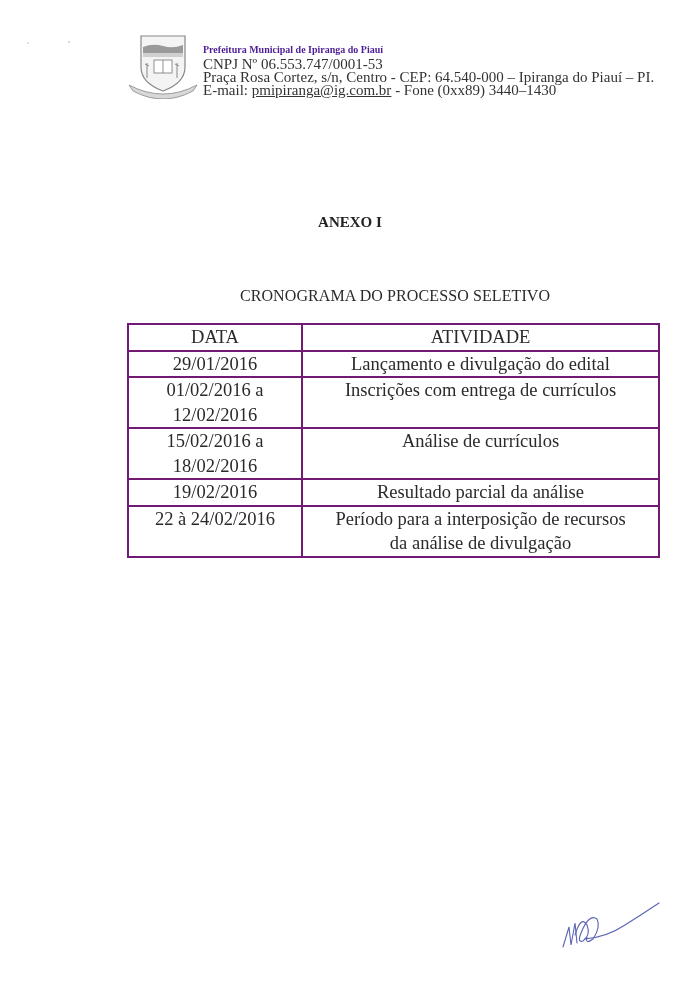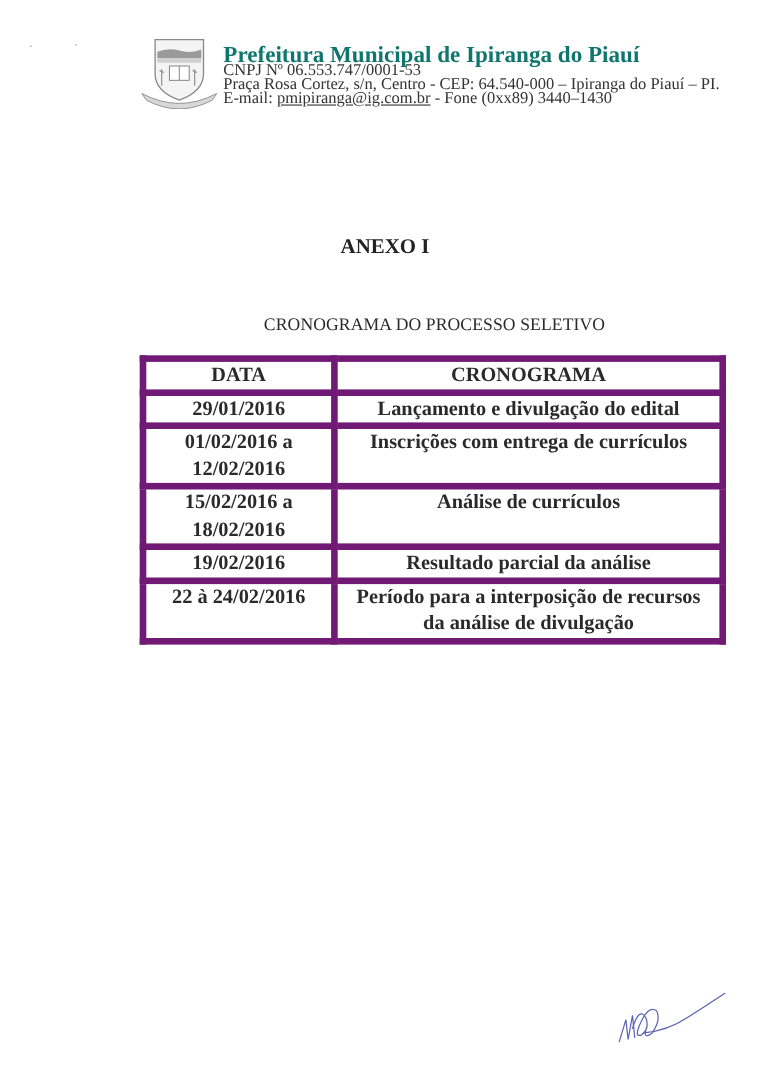--- a/index.html
+++ b/index.html
@@ -1,31 +1,31 @@
 <!DOCTYPE html>
 <html><head>
 <meta charset="utf-8">
 <style>
   html, body { margin: 0; padding: 0; background: #ffffff; }
   body { width: 700px; height: 989px; position: relative; overflow: hidden;
          font-family: "Liberation Serif", "DejaVu Serif", serif; color: #2a2a2a; }
   .header { position: absolute; left: 127px; top: 33px; width: 520px; height: 68px; }
   .logo { position: absolute; left: 0; top: 0; width: 72px; height: 66px; }
   .hdr-text { position: absolute; left: 76px; top: 8px; }
-  .hdr-title { font-size: 21px; font-weight: bold; color: #0f766e; line-height: 17px; }
+  .hdr-title { font-size: 10px; font-weight: bold; color: #4c1d95; line-height: 17px; }
   .hdr-line { font-size: 15px; line-height: 13px; color: #333; white-space: nowrap; }
   .hdr-line .u { text-decoration: underline; text-align: right; }
   .annex-title { position: absolute; left: 0; width: 700px; top: 214px; text-align: center;
-                 font-size: 19px; font-weight: bold; color: #222; }
+                 font-size: 15px; font-weight: bold; color: #222; }
   .sched-title { position: absolute; left: 0; width: 790px; top: 287px; text-align: center;
                  font-size: 16px; color: #2a2a2a; letter-spacing: 0.1px; }
   table.sched { position: absolute; left: 127px; top: 323px; width: 533px;
                 border-collapse: collapse; font-size: 18.5px; color: #2a2a2a; }
-  table.sched td, table.sched th { border: 6px solid #701a75; padding: 0 4px; vertical-align: top;
-                text-align: center; line-height: 24.5px; font-weight: bold; }
+  table.sched td, table.sched th { border: 2px solid #701a75; padding: 0 4px; vertical-align: top;
+                text-align: center; line-height: 24.5px; font-weight: normal; }
   table.sched col.c1 { width: 174px; }
   .sig { position: absolute; left: 555px; top: 895px; width: 110px; height: 60px; }
   .specks { position: absolute; left: 25px; top: 34px; width: 50px; height: 10px; }
 </style>
 </head>
 <body>
 
 <div class="specks">
   <svg width="50" height="10">
       <circle cx="3" cy="5" r="0.8" fill="#bbb"></circle>
@@ -57,21 +57,21 @@
 <div class="sched-title">CRONOGRAMA DO PROCESSO SELETIVO</div>
 
 <table class="sched">
   <colgroup>
       <col class="c1">
       <col>
     </colgroup>
   <tbody>
       <tr>
     <th>DATA</th>
-    <th>CRONOGRAMA</th>
+    <th>ATIVIDADE</th>
   </tr>
   <tr>
     <td>
           <div>29/01/2016</div>
         </td>
     <td>
           <div>Lançamento e divulgação do edital</div>
         </td>
   </tr>
   <tr>

